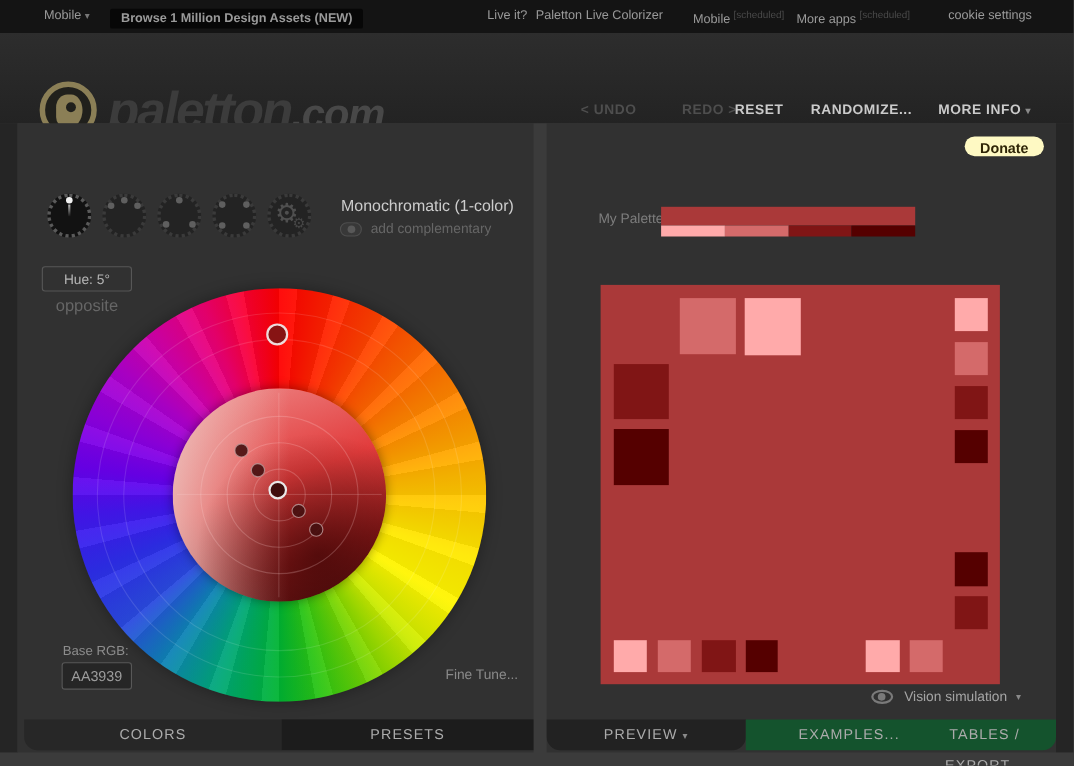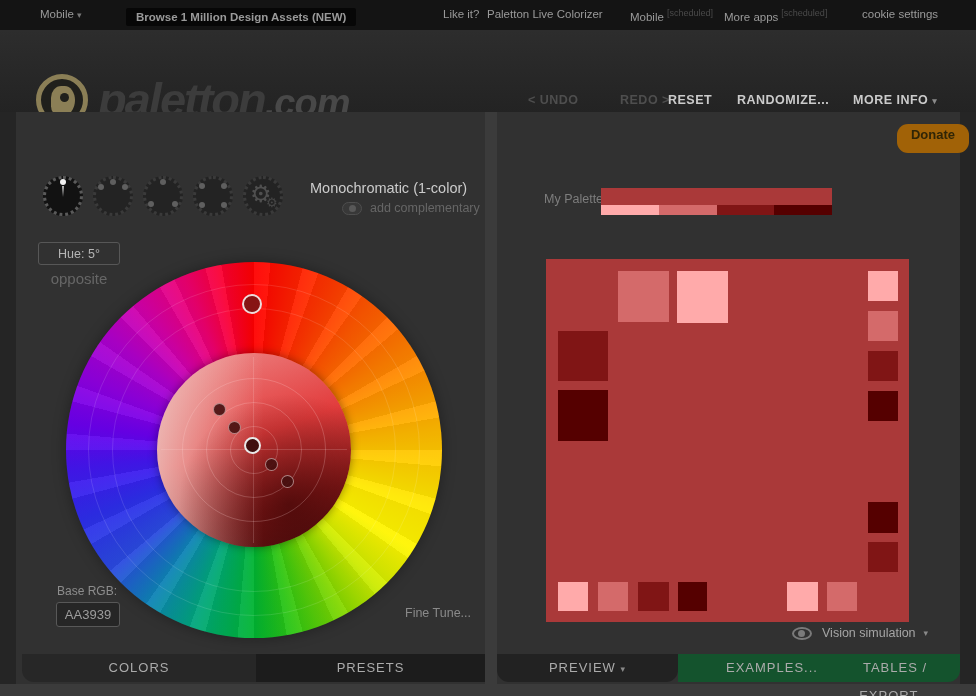--- a/index.html
+++ b/index.html
@@ -5,21 +5,21 @@
   * { margin:0; padding:0; box-sizing:border-box; }
   html,body { width:976px; height:696px; overflow:hidden; }
   body { background:#3b3b3b; font-family:"Liberation Sans", sans-serif; position:relative; }
   .abs { position:absolute; }
 
   
   #topbar { left:0; top:0; width:976px; height:30px; background:#141414; }
   #topbar .item { position:absolute; top:8px; font-size:11.5px; color:#9a9a9a; white-space:nowrap; cursor:pointer; }
   #lang { left:40px; }
   #lang .caret { color:#777; font-size:9px; }
-  #browse { left:126px; color:#fdfdfd; font-weight:bold; background:#070707; padding:3px 10px; top:5px; border-radius:2px; }
+  #browse { left:100px; color:#fdfdfd; font-weight:bold; background:#070707; padding:3px 10px; top:5px; border-radius:2px; }
   #likeit { left:443px; color:#818181; cursor:default; }
   #colorizer { left:487px; color:#bdbdbd; }
   #mobile { left:618px; color:#585858;margin-left:12px; }
   #moreapps { left:724px; color:#585858; }
   .sched { font-size:9px; color:#4a4a4a; vertical-align:super; margin-left:3px; }
   #cookie { left:862px; color:#c4c4c4; }
 
   
   #header { left:0; top:30px; width:976px; height:82px;
             background:linear-gradient(#2d2d2d,#232323); }
@@ -36,35 +36,35 @@
   #undo { left:528px; } #redo { left:592px;margin-left:28px; } #reset { left:668px; } #randomize { left:737px; } #moreinfo { left:853px; }
   #moreinfo .caret { color:#8a8a8a; font-size:9px; }
 
   
   #edge-l { left:0; top:112px; width:16px; height:572px; background:#252525; }
   #edge-r { left:960px; top:112px; width:16px; height:572px; background:#252525; }
   #panel-left  { left:16px;  top:112px; width:469px; height:572px; background:#313131; }
   #panel-right { left:497px; top:112px; width:463px; height:572px; background:#313131; }
 
   
-  #donate { left:400px; top:12px; width:72px; height:29px; background:#a16207; border-radius:11px;
+  #donate { left:380px; top:12px; width:72px; height:18px; background:#fef9c3; border-radius:11px;
             color:#2f2506; font-weight:bold; font-size:13px; text-align:center; line-height:22px; cursor:pointer; }
 
   
   .dial { position:absolute; top:64px; width:40px; height:40px; border-radius:50%;
           background:#232323; border:3px dotted #3a3a3a; cursor:pointer; }
   .dial.selected { background:#121212; border-color:#5a5a5a; }
   .dot { position:absolute; width:6px; height:6px; border-radius:50%; background:#5f5f5f; }
   .dial.selected .dot { background:#f2f2f2; }
   .stem { position:absolute; left:16px; top:7px; width:2px; height:11px; background:linear-gradient(#bbb,transparent); }
   .gear1 { font-size:24px; color:#4f4f4f; position:absolute; left:4px; top:1px; }
   .gear2 { font-size:13px; color:#464646; position:absolute; left:20px; top:16px; }
 
   #scheme-title { left:294px; top:68px; font-size:14.5px; color:#cccccc; white-space:nowrap; }
-  #addcomp { left:326px; top:89px; display:flex; align-items:center; cursor:pointer;justify-content:center; }
+  #addcomp { left:293px; top:89px; display:flex; align-items:center; cursor:pointer;justify-content:center; }
   #radio { width:20px; height:13px; border:1px solid #4e4e4e; border-radius:7px; background:#383838; position:relative; }
   #radio .knob { position:absolute; left:6px; top:2px; width:7px; height:7px; border-radius:50%; background:#585858; }
   #addcomp span.lbl { font-size:12.5px; color:#666; margin-left:8px; }
 
   
   #huebox { left:22px; top:130px; width:82px; height:23px; border:1px solid #575757; border-radius:3px;
             color:#b5b5b5; font-size:12.5px; text-align:center; line-height:22px; cursor:pointer; }
   #opposite { left:22px; top:158px; width:82px; text-align:center; font-size:15px; color:#666; }
 
   
@@ -137,21 +137,21 @@
             border-bottom-right-radius:12px; }
   #tab-examples { position:absolute; left:48px; top:0; }
   #tab-tables   { position:absolute; left:152px; top:0; }
 </style>
 </head>
 <body>
 
 <div id="topbar" class="abs">
   <div id="lang" class="item"><span>Mobile</span> <span class="caret">▾</span></div>
   <div id="browse" class="item">Browse 1 Million Design Assets (NEW)</div>
-  <div id="likeit" class="item">Like it?</div>
+  <div id="likeit" class="item">Live it?</div>
   <div id="colorizer" class="item">Paletton Live Colorizer</div>
   <div id="mobile" class="item"><span>Mobile</span><span class="sched">[scheduled]</span></div>
   <div id="moreapps" class="item"><span>More apps</span><span class="sched">[scheduled]</span></div>
   <div id="cookie" class="item">cookie settings</div>
 </div>
 
 <div id="header" class="abs">
   <div id="logo" class="abs">
     <div id="logo-mark">
       <div id="logo-blob"></div>

